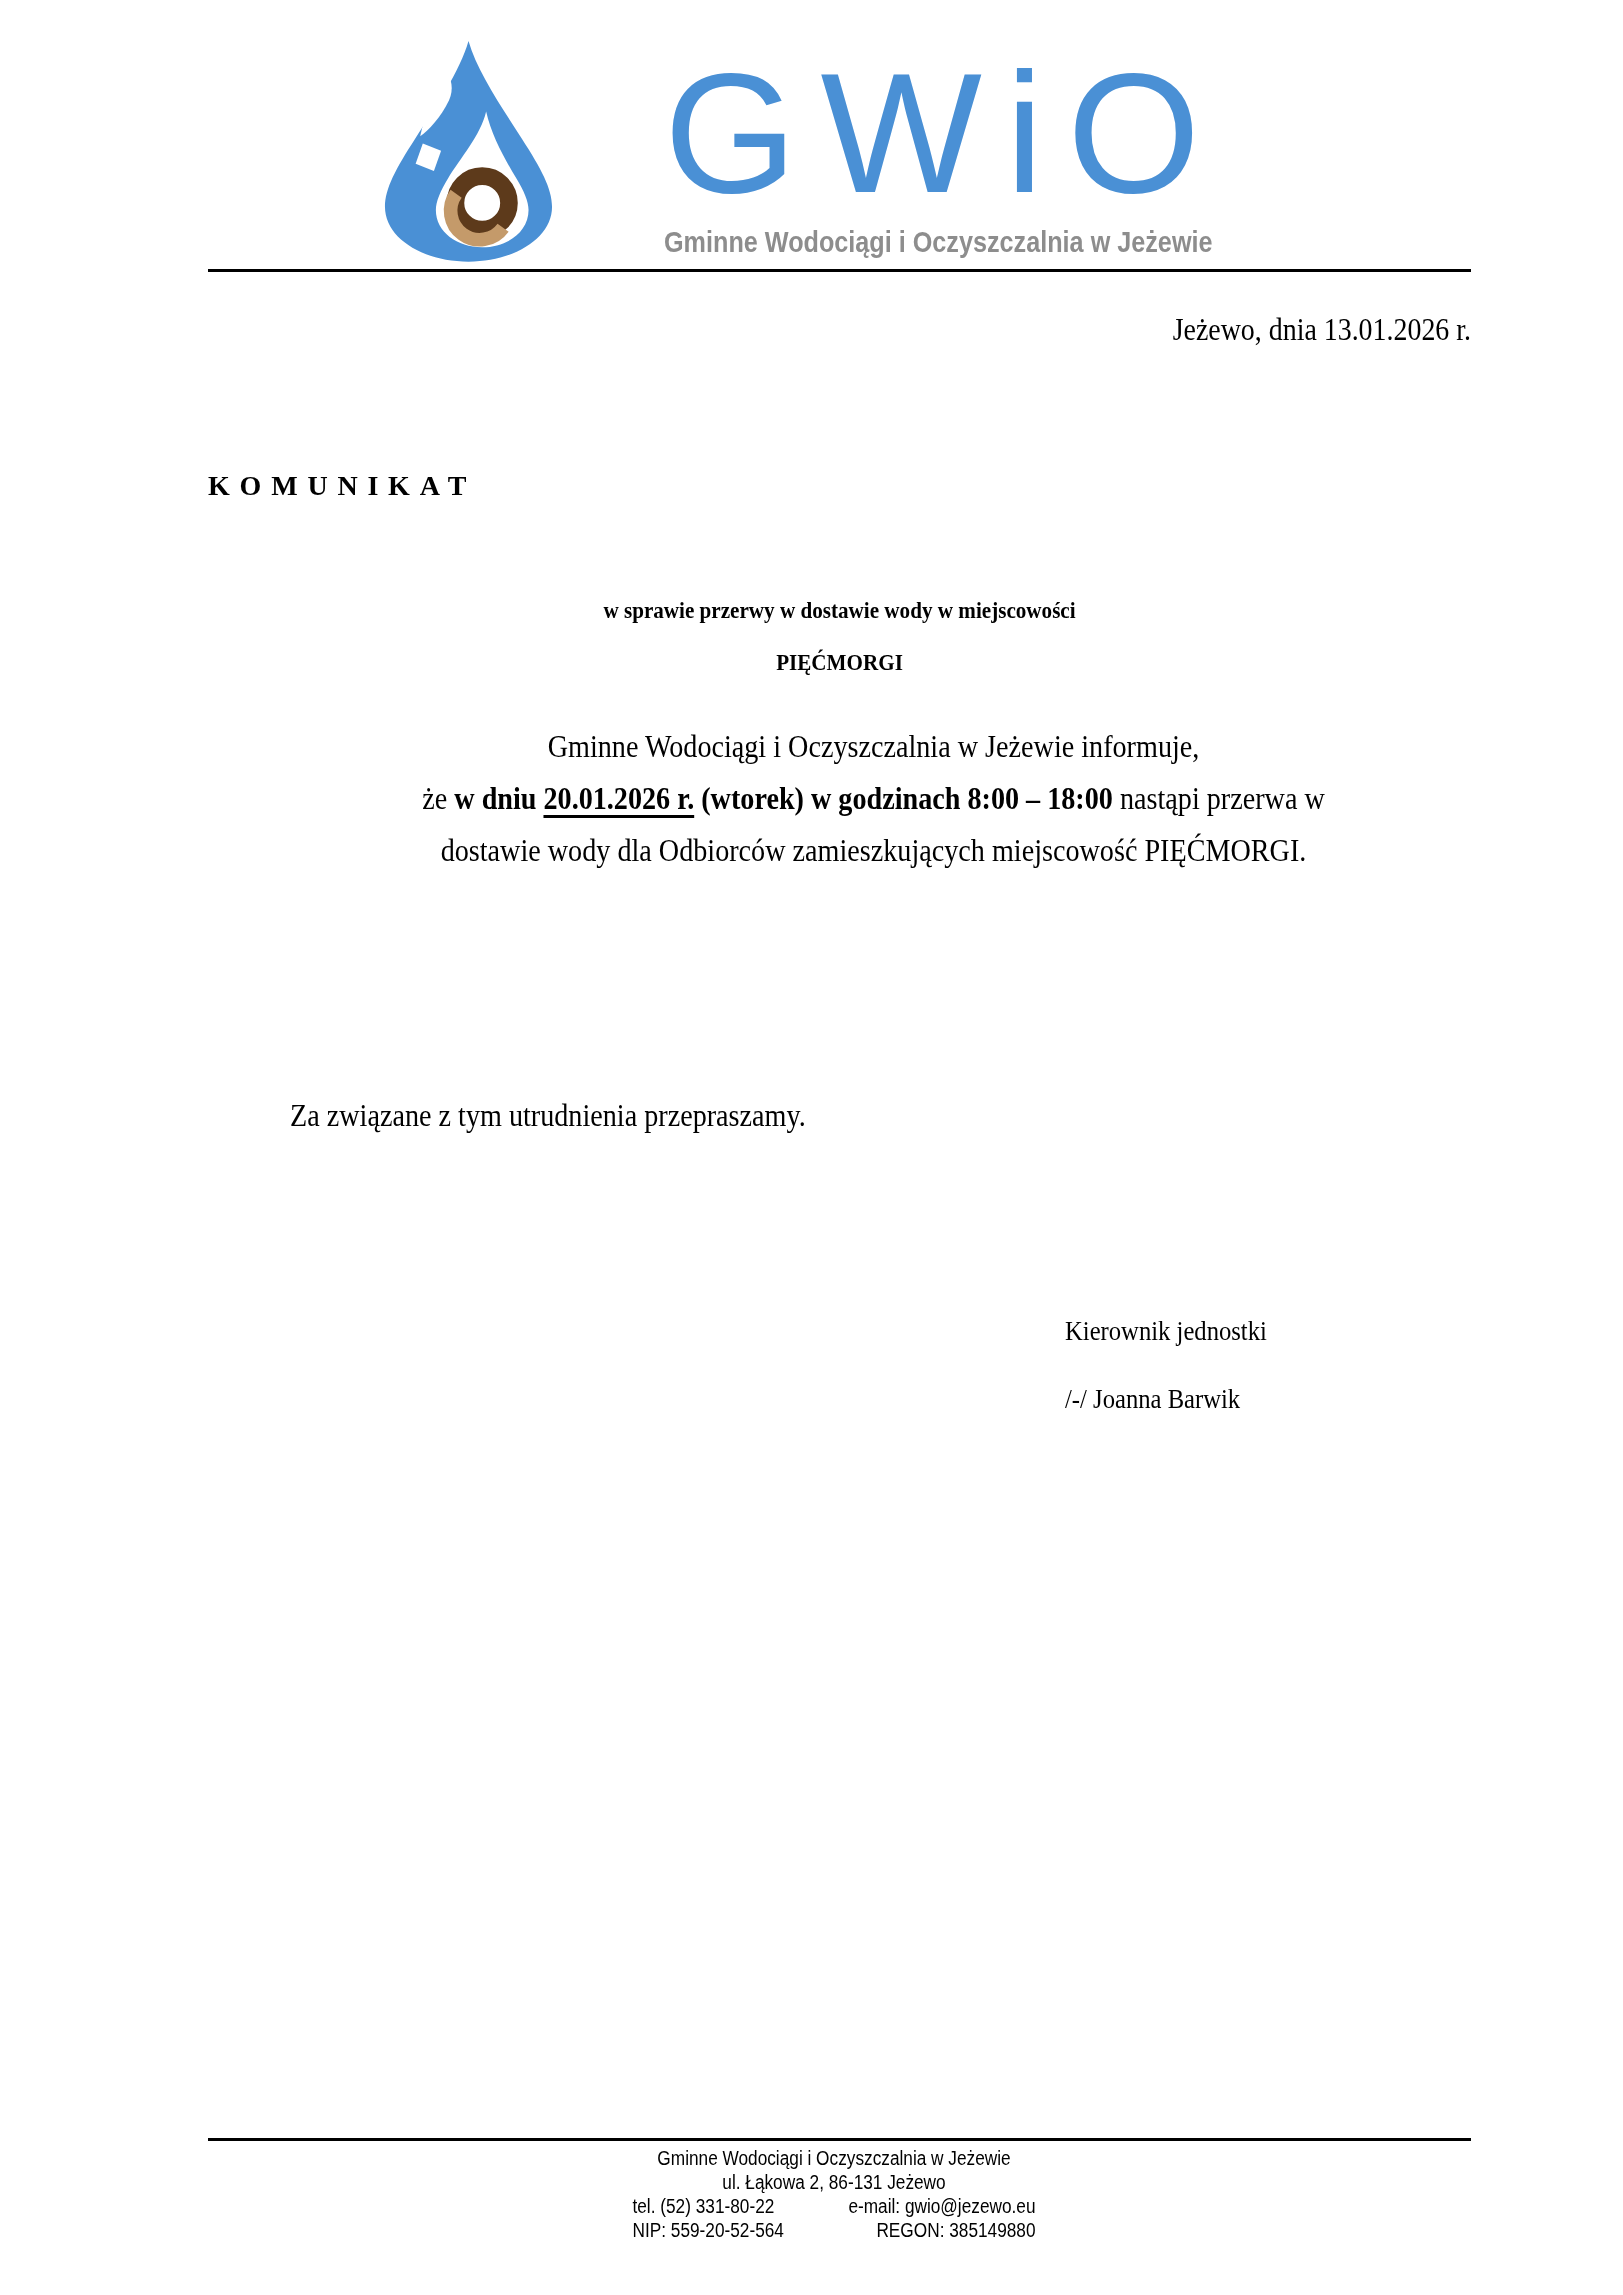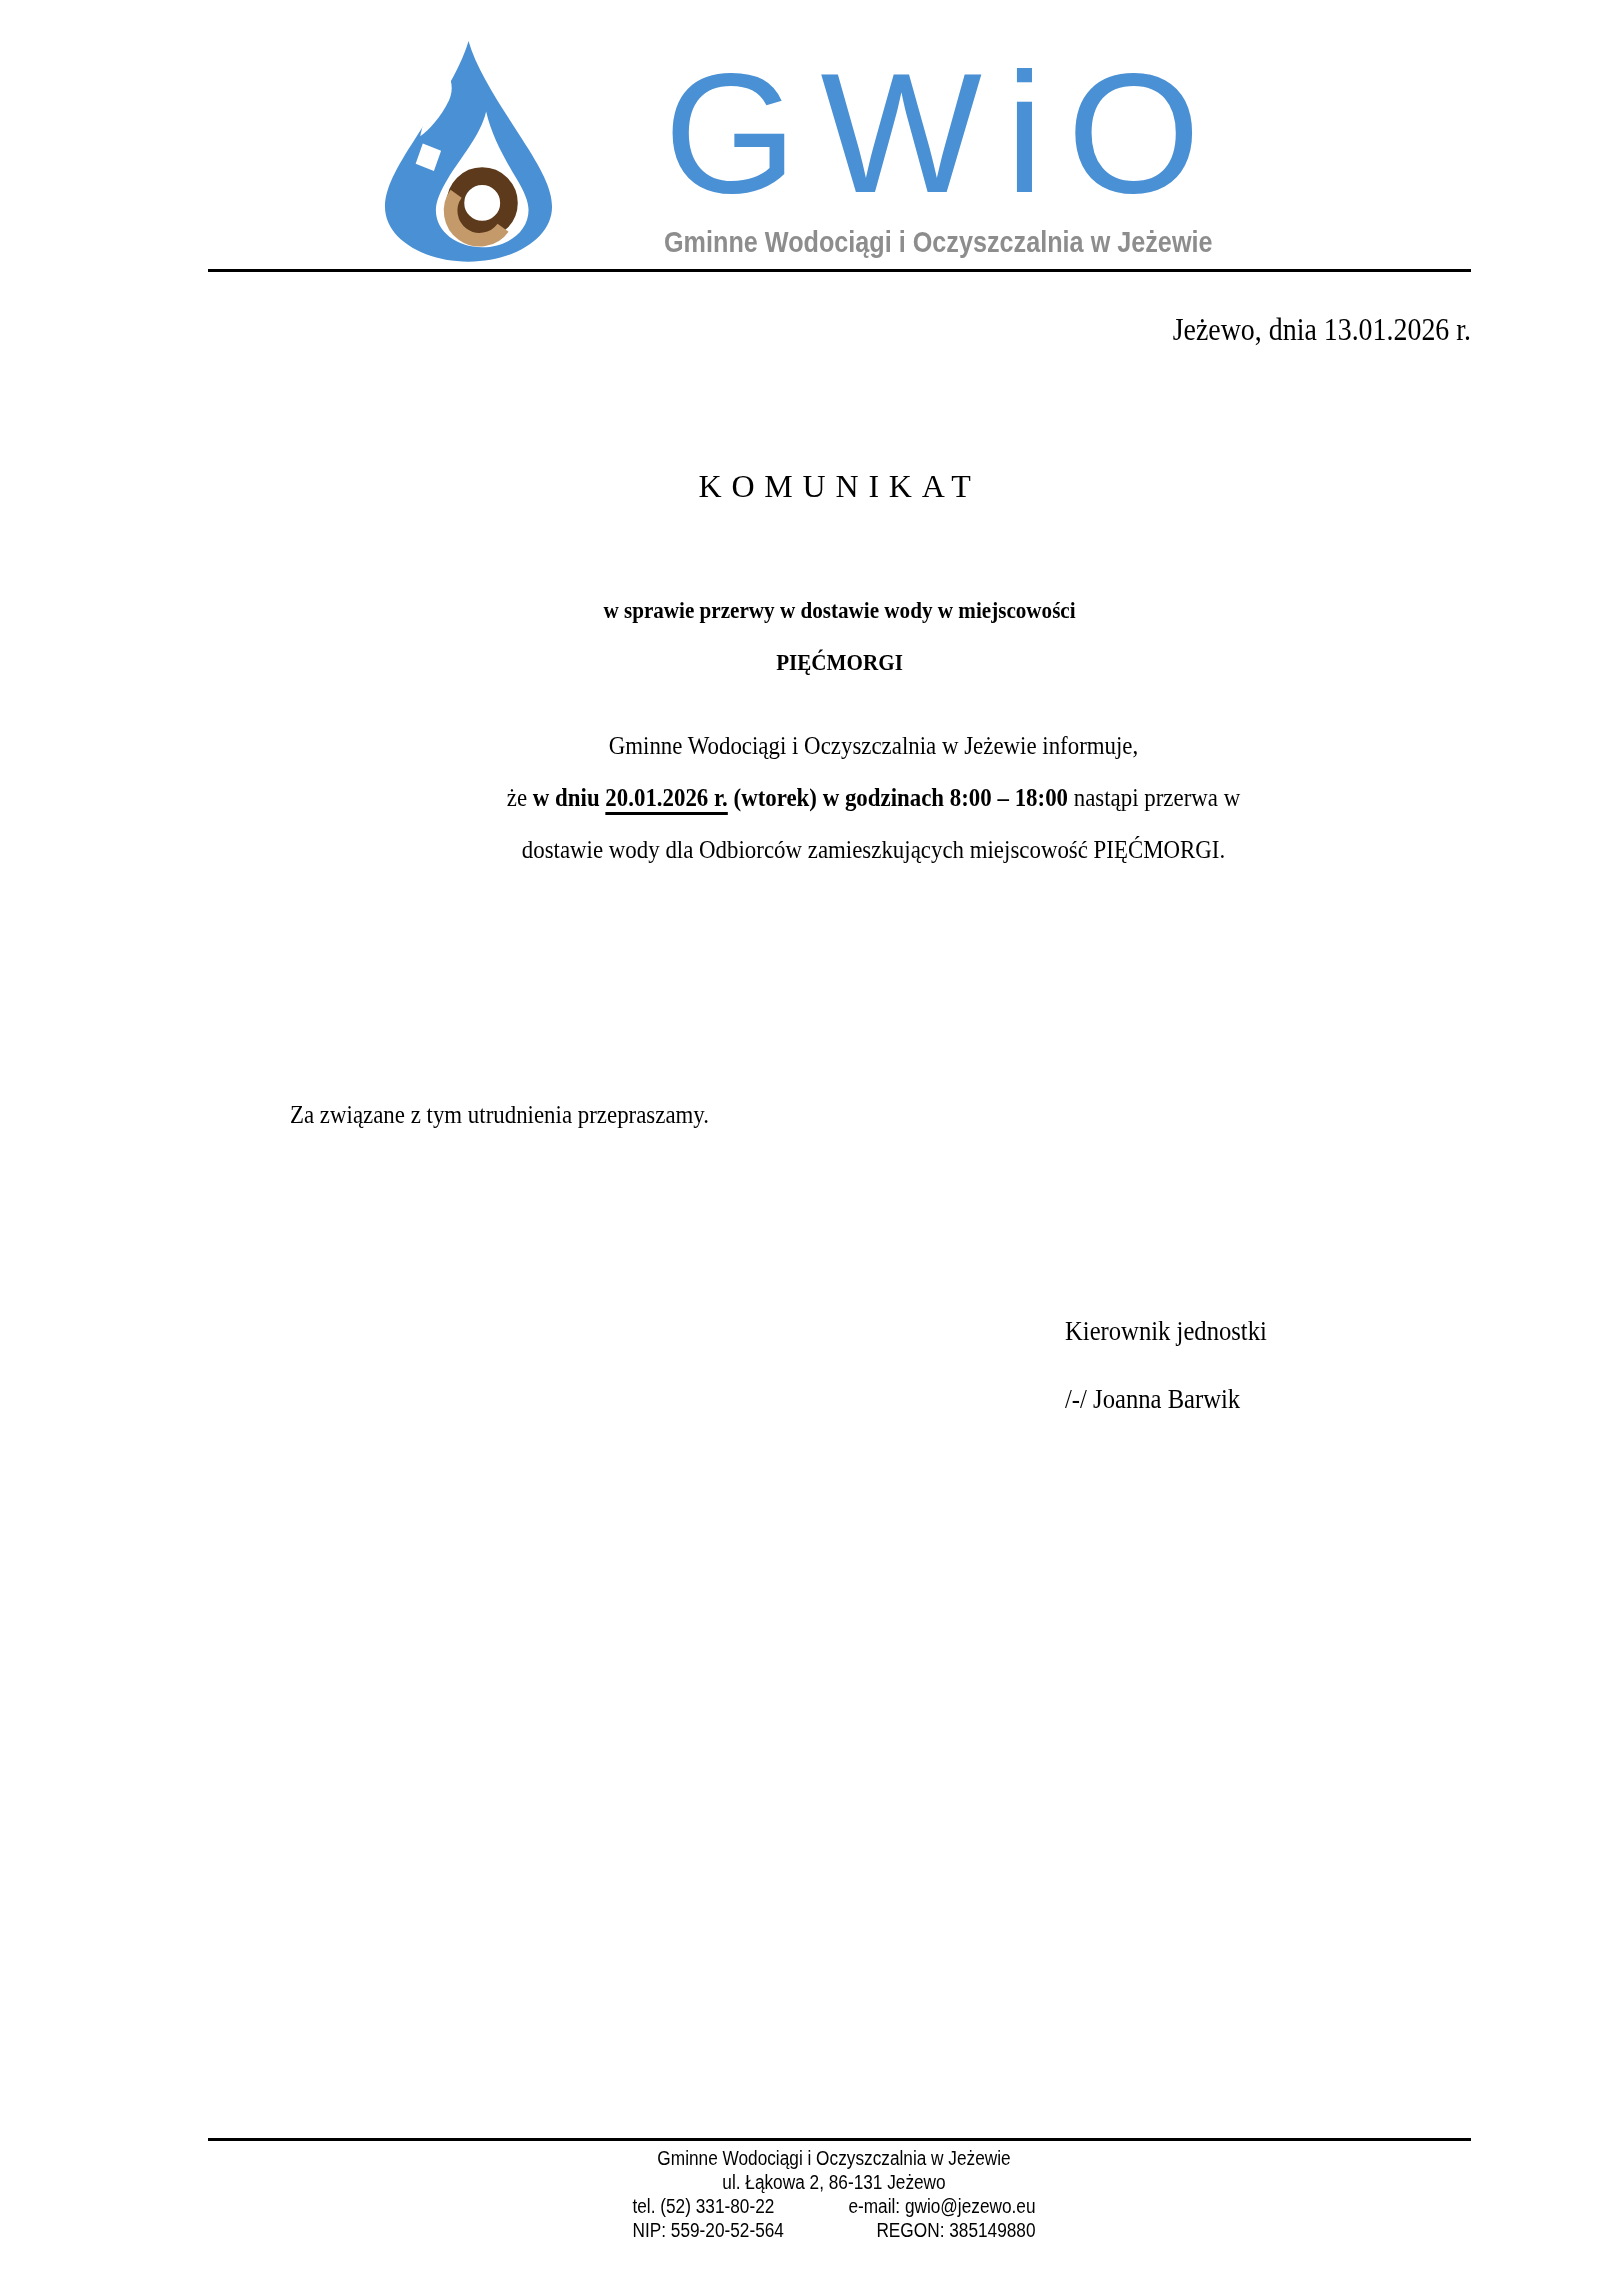--- a/index.html
+++ b/index.html
@@ -31,26 +31,26 @@
   .rule-footer{top:2138px;}
   
   .sx{transform:scaleX(0.88);}
   .date-line{
     position:absolute;left:208px;top:311px;width:1263px;
     text-align:right;font-size:31px;line-height:38px;
     transform:scaleX(0.9);transform-origin:100% 50%;white-space:nowrap;
   }
   .doc-title{
     position:absolute;left:208px;top:463px;width:1263px;
-    text-align:center;font-size:32px;font-weight:normal;
+    text-align:left;font-size:28px;font-weight:bold;
     letter-spacing:9.8px;line-height:46px;
   }
   .subject{position:absolute;left:208px;top:584px;width:1263px;text-align:center;font-size:24px;font-weight:bold;}
   .subject .line{line-height:52px;}
-  .para{position:absolute;font-size:26px;}
+  .para{position:absolute;font-size:32px;}
   .para .line{line-height:52px;white-space:nowrap;}
   .p1{left:275px;top:720px;width:1197px;text-align:center;}
   .p2{left:275px;top:931px;width:1197px;text-align:center;}
   .p3{left:290px;top:1089px;text-align:left;}
   .p3 .line{transform-origin:0 50%;}
   .b{font-weight:bold;}
   .u{text-decoration:underline;text-decoration-thickness:2.6px;text-underline-offset:5.9px;}
   .signature{position:absolute;left:1065px;top:1297px;font-size:28px;}
   .signature .line{line-height:68px;white-space:nowrap;transform-origin:0 50%;}
   

